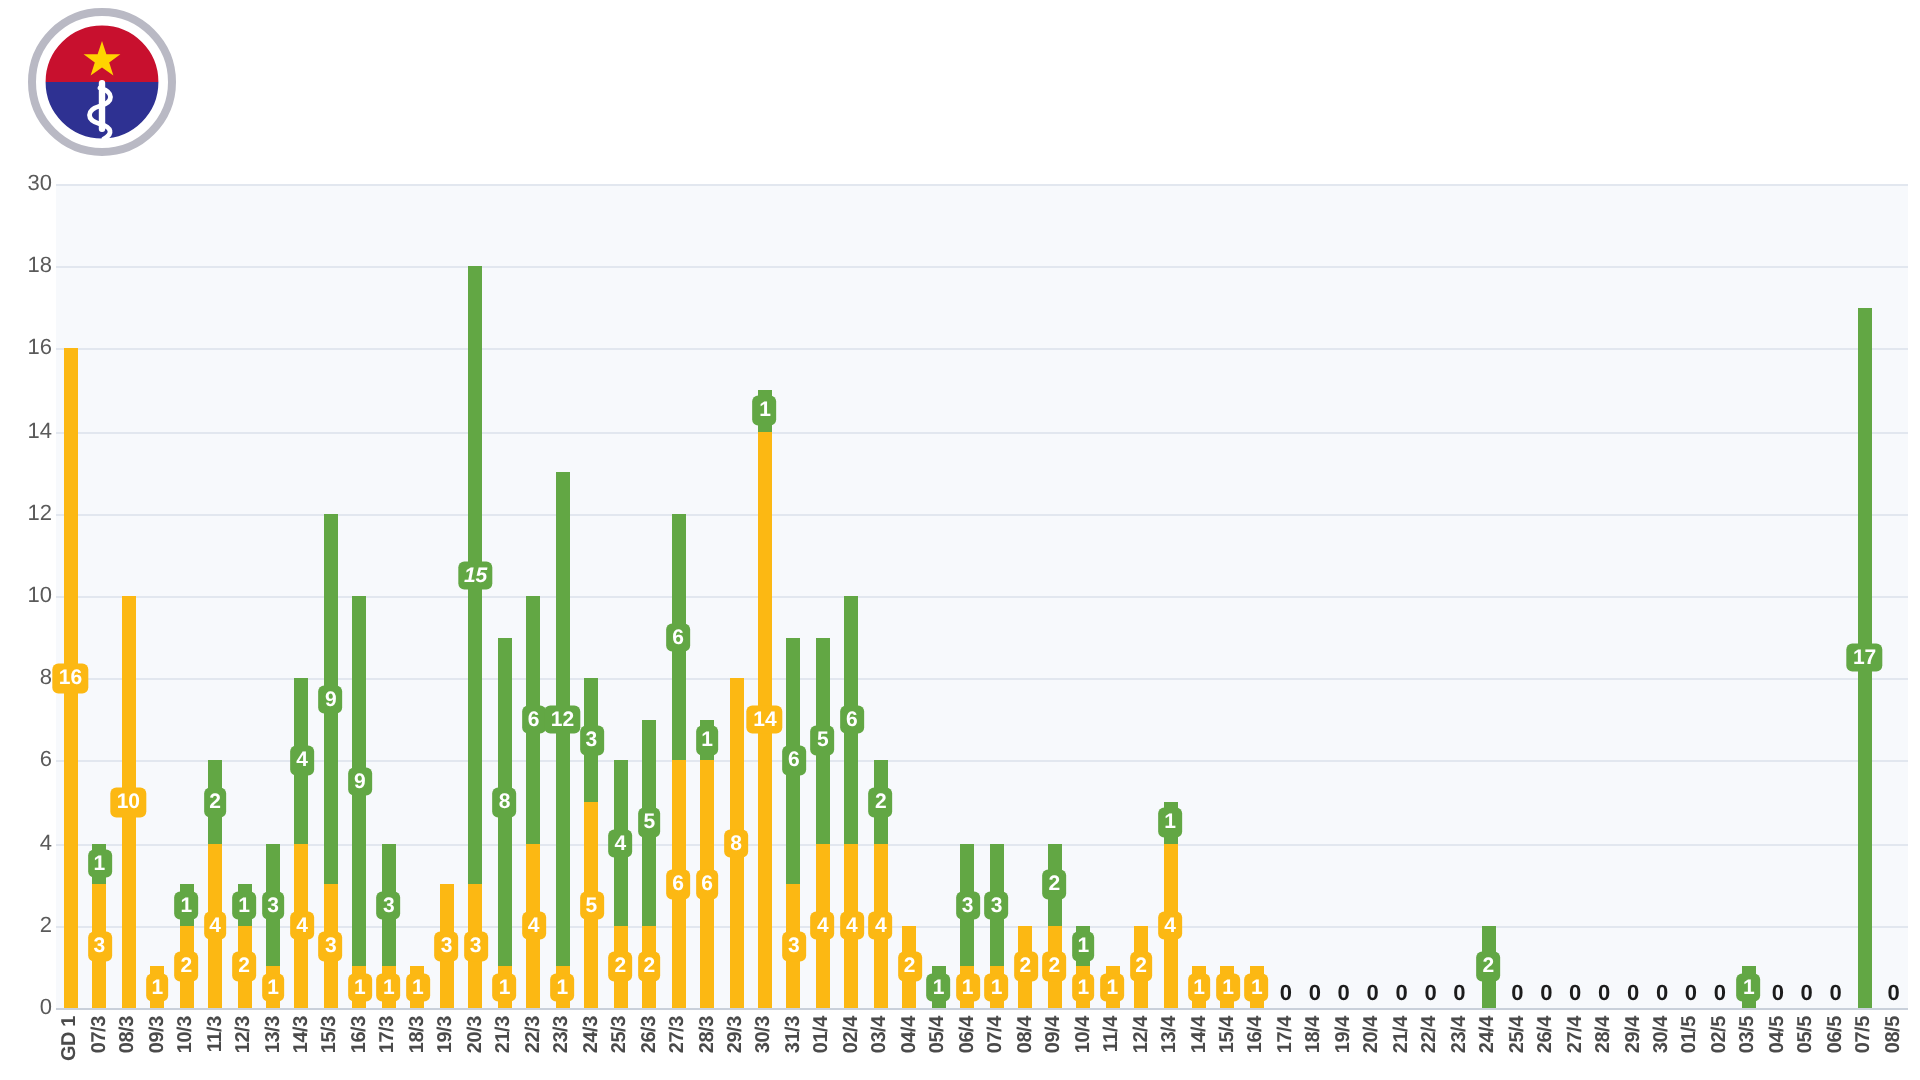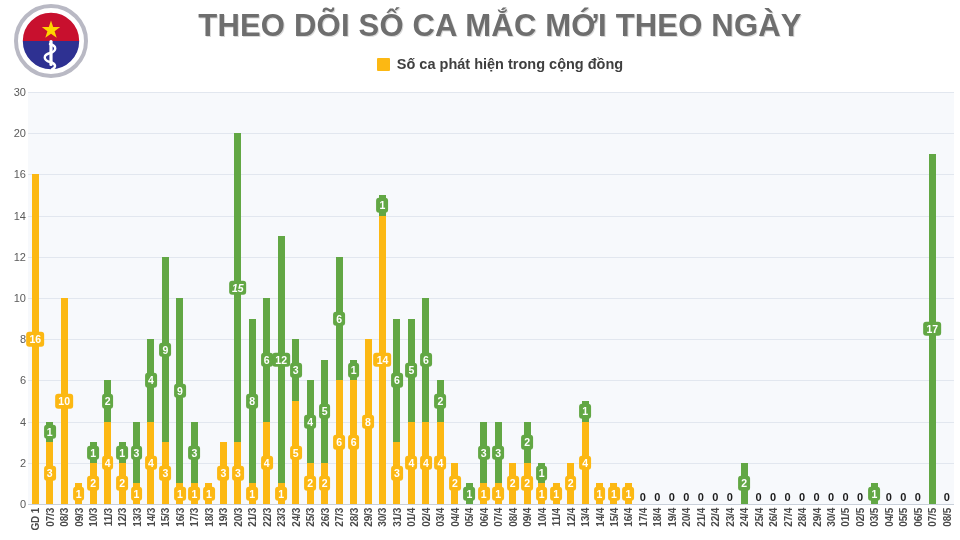--- a/index.html
+++ b/index.html
@@ -107,34 +107,29 @@
         <circle cx="37" cy="37" r="35" fill="none" stroke="#b9b9c4" stroke-width="4"></circle>
         <circle cx="37" cy="37" r="29" fill="#2e3192"></circle>
         <path d="M8,37 A29,29 0 0 1 66,37 Z" fill="#c8102e"></path>
         <path d="M37,16.5 l2.2,6.6 h7 l-5.6,4.1 2.1,6.6 -5.7,-4.1 -5.7,4.1 2.1,-6.6 -5.6,-4.1 h7 Z" fill="#ffd400"></path>
         <rect x="35.4" y="36" width="3.2" height="26" rx="1.5" fill="#ffffff"></rect>
         <path d="M36,40 c7,2 7,7 0,9 c-7,2 -7,7 0,9 c6,1.6 6.6,5 2,7.4" fill="none" stroke="#ffffff" stroke-width="2.4" stroke-linecap="round"></path>
         <circle cx="37" cy="37" r="29" fill="none" stroke="#ffffff" stroke-width="1.6"></circle>
       </svg>
     </div>
 
-    <div class="title">THEO DÕI SỐ CA MẮC MỚI THEO NGÀY</div>
 
     <div class="legend">
-      <div class="legend-item">
-        <span class="legend-swatch" style="background: rgb(252, 184, 19);"></span>
-        <span class="legend-label">Số ca phát hiện trong cộng đồng</span>
-      </div>
     </div>
   </div>
 
   <div class="plot">
     <div class="ylabels">
         <div class="ylabel" style="top: 0px;">30</div>
-        <div class="ylabel" style="top: 41.2px;">20</div>
+        <div class="ylabel" style="top: 41.2px;">18</div>
         <div class="ylabel" style="top: 82.4px;">16</div>
         <div class="ylabel" style="top: 123.6px;">14</div>
         <div class="ylabel" style="top: 164.8px;">12</div>
         <div class="ylabel" style="top: 206px;">10</div>
         <div class="ylabel" style="top: 247.2px;">8</div>
         <div class="ylabel" style="top: 288.4px;">6</div>
         <div class="ylabel" style="top: 329.6px;">4</div>
         <div class="ylabel" style="top: 370.8px;">2</div>
         <div class="ylabel" style="top: 412px;">0</div>
       </div>

